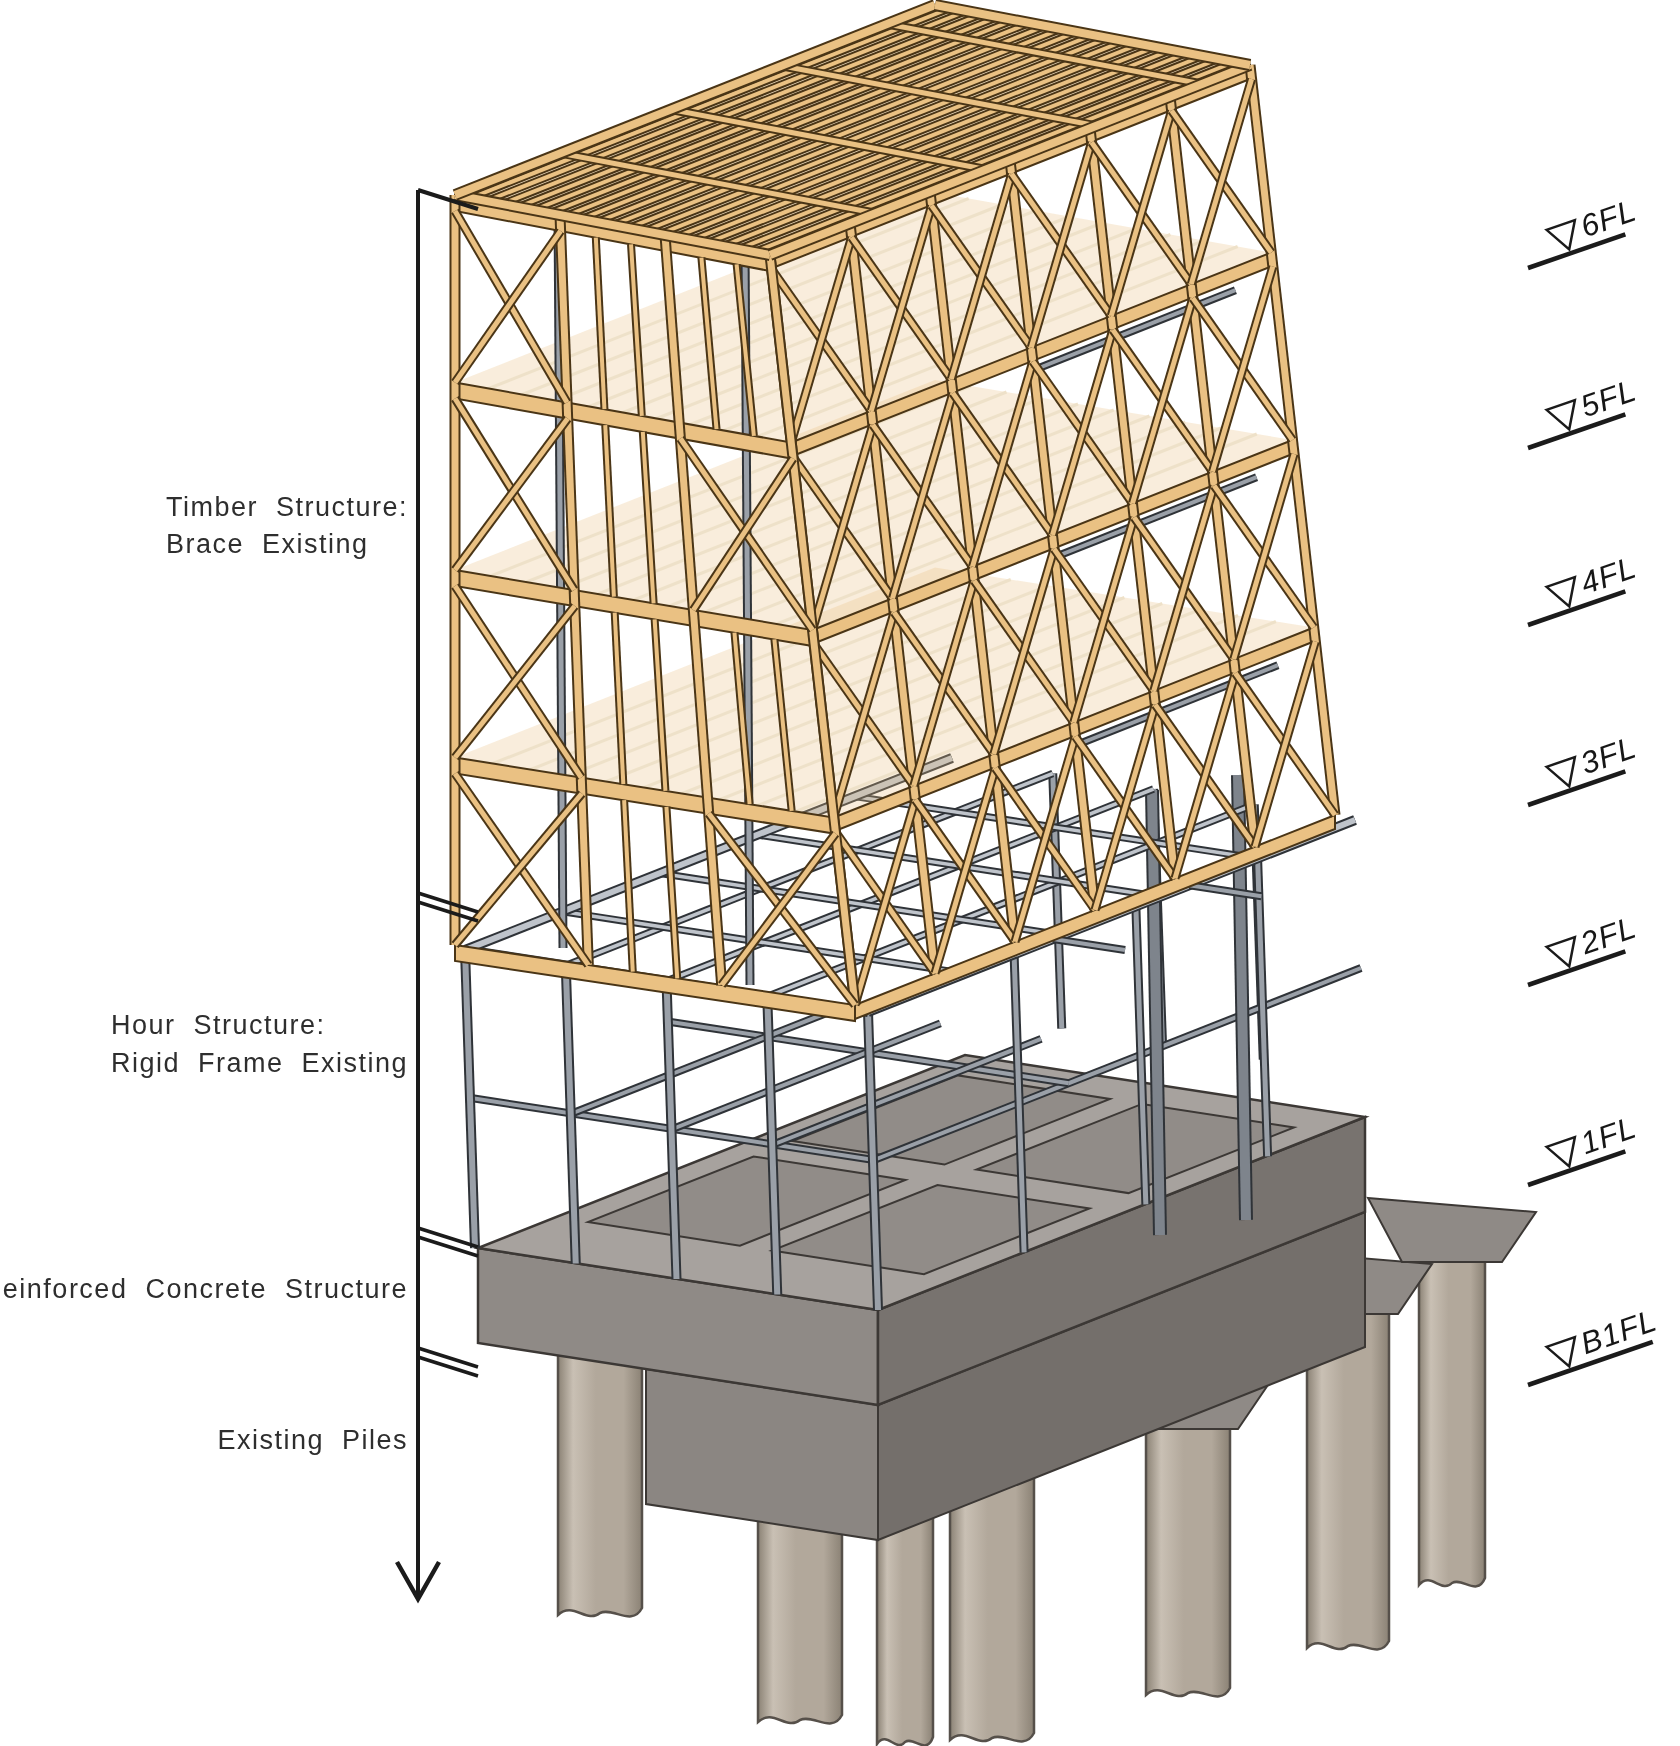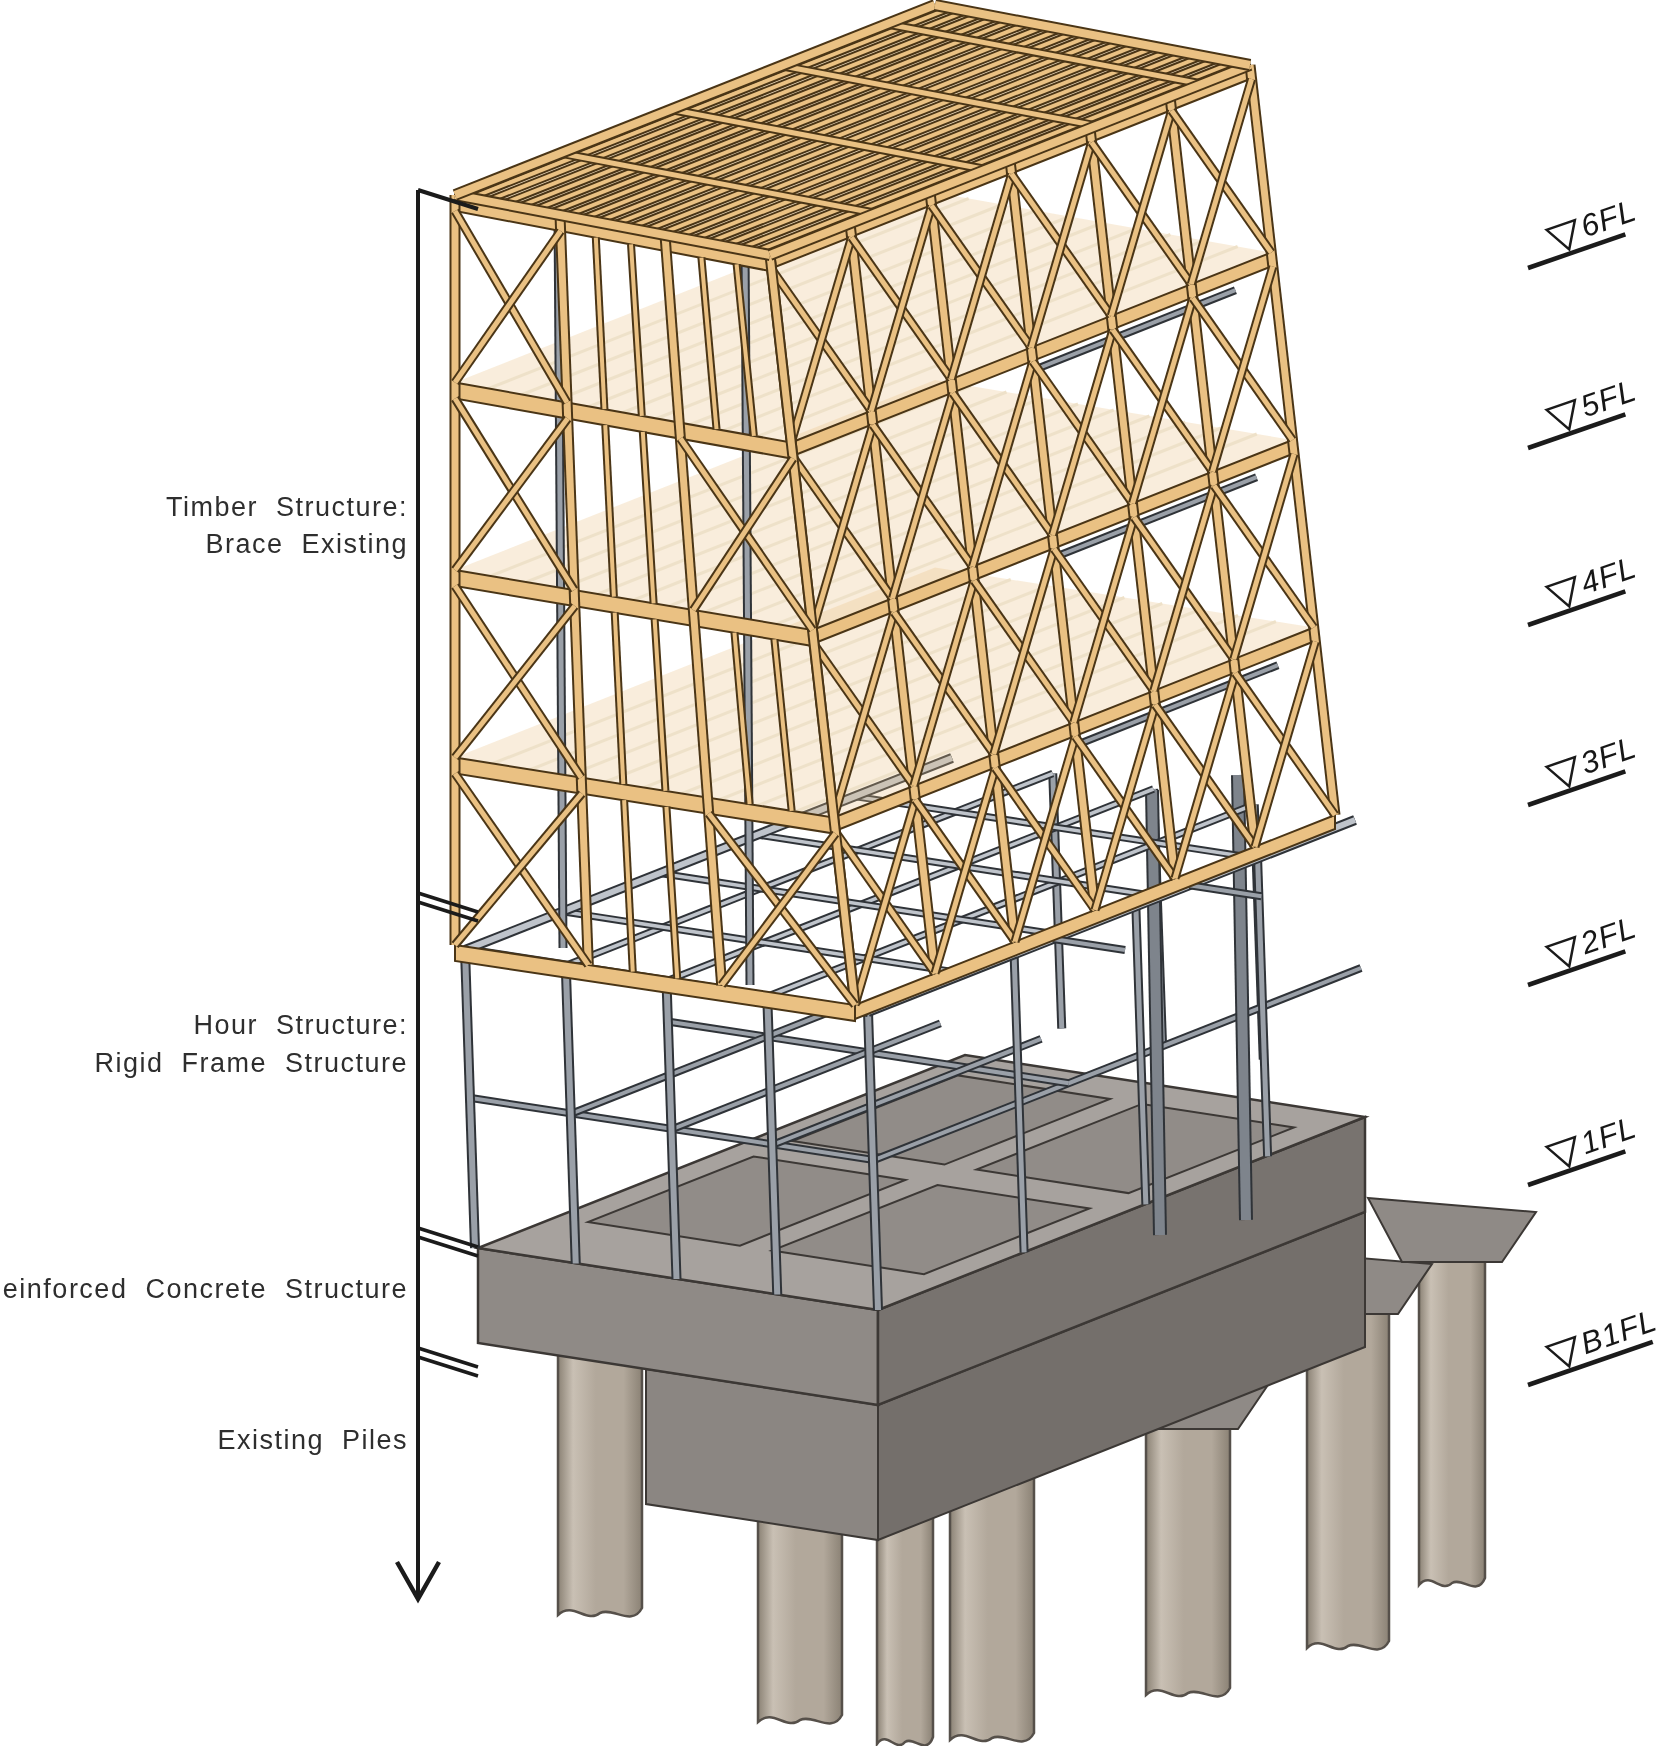--- a/index.html
+++ b/index.html
@@ -1,19 +1,19 @@
 <!DOCTYPE html>
 <html><head>
 <meta charset="utf-8">
 <style>
   html,body{margin:0;padding:0;background:#ffffff;}
   #stage{position:relative;width:1680px;height:1746px;background:#ffffff;overflow:hidden;
          font-family:"Liberation Sans",sans-serif;}
   #scene{position:absolute;left:0;top:0;}
-  .lbl{position:absolute;right:1272px;text-align:right;white-space:nowrap;
+  .lbl{position:absolute;right:1272px;text-align:left;white-space:nowrap;
        color:#2e2e2e;font-size:27px;letter-spacing:1.5px;word-spacing:9px;}
   #lbl-timber{top:489px;line-height:36.5px;}
   #lbl-steel{top:1006px;line-height:38px;}
   #lbl-concrete{top:1271px;line-height:36px;}
   #lbl-piles{top:1422px;line-height:36px;}
 </style>
 </head>
 <body>
 
 <div id="stage">
@@ -451,21 +451,21 @@
       </g>
     </svg>
 
   <div class="lbl" id="lbl-timber">
     <div>Timber Structure:</div>
     <div>Brace Existing</div>
   </div>
 
   <div class="lbl" id="lbl-steel">
     <div>Hour Structure:</div>
-    <div>Rigid Frame Structure</div>
+    <div>Rigid Frame Existing</div>
   </div>
 
   <div class="lbl" id="lbl-concrete">
     <div>Reinforced Concrete Structure</div>
   </div>
 
   <div class="lbl" id="lbl-piles">
     <div>Existing Piles</div>
   </div>
 

